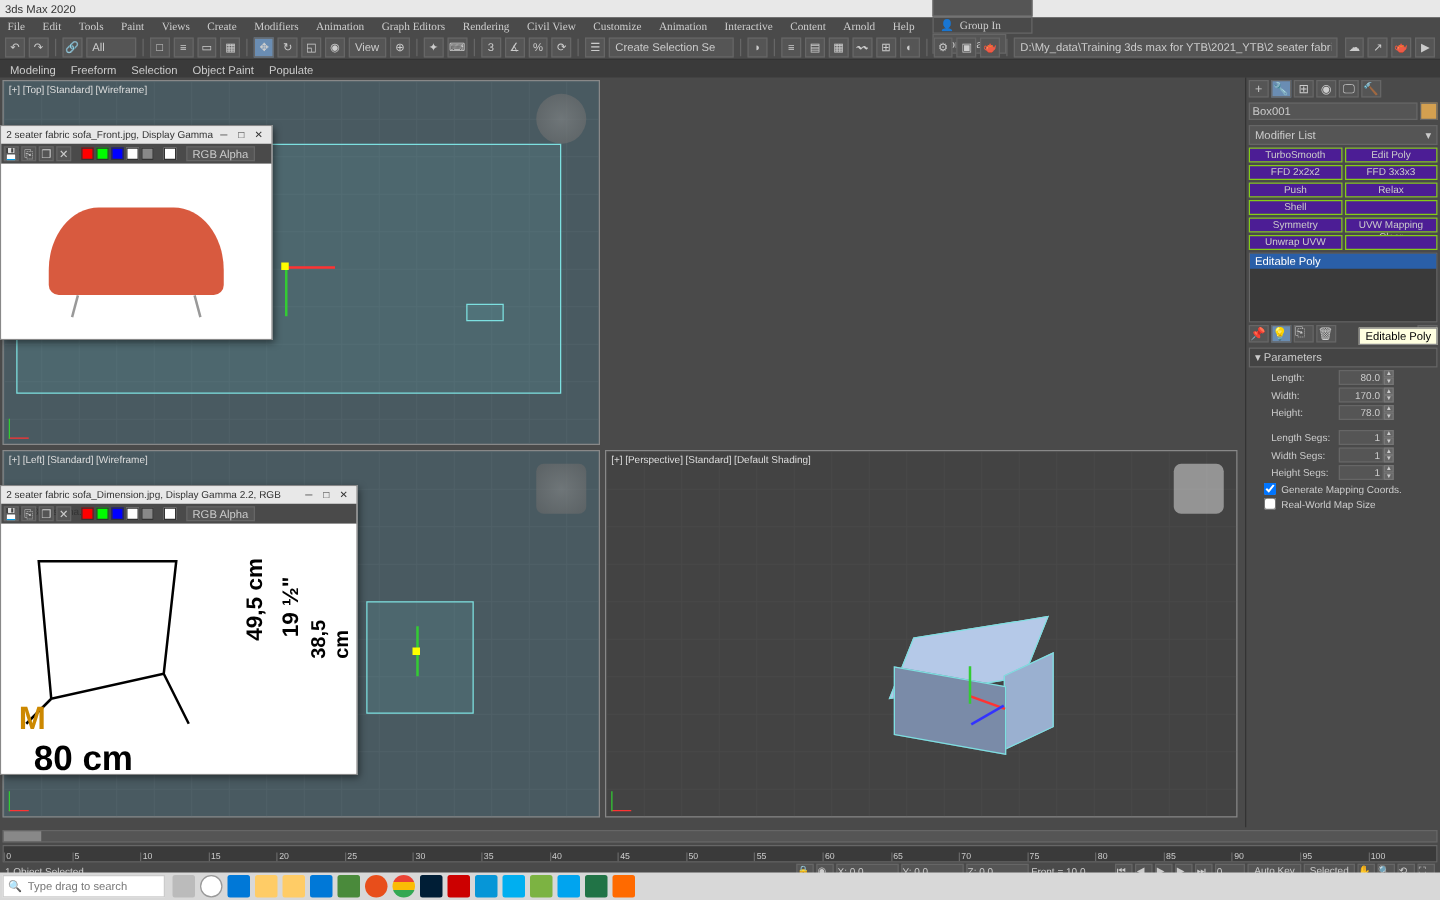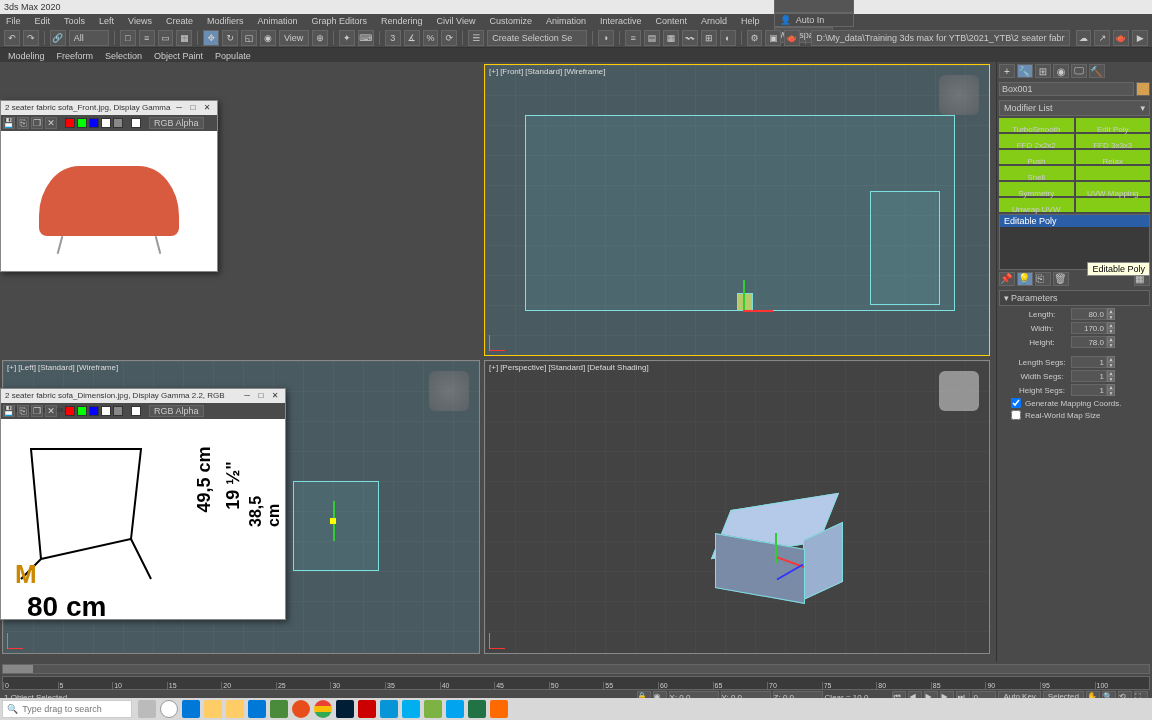--- a/index.html
+++ b/index.html
@@ -3,21 +3,21 @@
 <meta charset="utf-8">
 <style>
 * { margin: 0; padding: 0; box-sizing: border-box; font-family: "Segoe UI", Arial, sans-serif; }
 body { background: #4a4a4a; width: 1152px; height: 720px; overflow: hidden; font-size: 10px; color: #ccc; position: relative; }
 
 
 .titlebar { height: 14px; background: #e8e8e8; color: #333; padding: 0 4px; font-size: 9px; line-height: 14px; }
 
 
 .menubar { height: 14px; background: #4a4a4a; display: flex; gap: 14px; padding: 0 6px; align-items: center; font-size: 9px; }
-.menubar span { cursor: pointer; }
+.menubar span { cursor: pointer; font-family: Liberation Serif, serif; }
 .signin { border: 1px solid #666; padding: 1px 6px; font-size: 9px; display: flex; align-items: center; gap: 4px; }
 
 
 .toolbar2 { height: 20px; background: #4a4a4a; border-bottom: 1px solid #333; display: flex; align-items: center; padding: 0 4px; gap: 3px; }
 .tbtn { width: 16px; height: 16px; background: #555; border: 1px solid #666; display: inline-flex; align-items: center; justify-content: center; font-size: 9px; cursor: pointer; }
 .tbtn.active { background: #6a8db3; }
 .tsep { width: 1px; height: 14px; background: #666; margin: 0 2px; }
 .dropdown-tb { background: #555; border: 1px solid #666; padding: 1px 4px; font-size: 9px; min-width: 40px; height: 16px; display: inline-flex; align-items: center; }
 .path-input { background: #555; border: 1px solid #666; color: #ccc; font-size: 9px; height: 16px; padding: 0 4px; width: 260px; }
 
@@ -80,29 +80,29 @@
 
 .cmd-panel { position: absolute; top: 62px; right: 0; width: 156px; bottom: 58px; background: #4a4a4a; border-left: 1px solid #333; padding: 2px; overflow: hidden; }
 .cmd-tabs { display: flex; gap: 2px; height: 16px; margin-bottom: 2px; }
 .cmd-tabs .ct { width: 16px; height: 14px; background: #555; border: 1px solid #666; cursor: pointer; display:flex; align-items:center; justify-content:center; }
 .cmd-tabs .ct.active { background: #6a8db3; }
 .obj-name { display: flex; gap: 2px; margin-bottom: 2px; }
 .obj-name input { flex: 1; background: #555; border: 1px solid #666; color: #ccc; font-size: 9px; height: 14px; padding: 0 2px; }
 .obj-name .color { width: 14px; height: 14px; background: #d4a050; border: 1px solid #666; }
 .mod-list-label { font-size: 9px; padding: 2px 0; }
 .mod-btns { display: grid; grid-template-columns: 1fr 1fr; gap: 2px; margin-bottom: 2px; }
-.mod-btns .mb { background: #4d7c0f; border: 7px solid #84cc16; font-size: 8px; height: 12px; text-align: center; line-height: 10px; cursor: pointer; }
+.mod-btns .mb { background: #4c1d95; border: 1px solid #84cc16; font-size: 8px; height: 12px; text-align: center; line-height: 10px; cursor: pointer; }
 .mod-stack { border: 1px solid #666; background: #3a3a3a; height: 56px; margin-bottom: 2px; }
 .mod-stack .sel { background: #2a5fa8; color: #fff; font-size: 9px; padding: 1px 4px; }
 .stack-btns { display: flex; gap: 2px; margin-bottom: 4px; }
 .stack-btns .sb { width: 16px; height: 14px; background: #555; border: 1px solid #666; cursor: pointer; }
 .stack-btns .sb.active { background: #6a8db3; }
 .rollout-hdr { background: #444; font-size: 9px; padding: 2px 4px; border: 1px solid #666; margin-bottom: 2px; }
 .param-row { display: flex; align-items: center; font-size: 8px; margin-bottom: 2px; padding-left: 18px; }
-.param-row label { width: 50px; text-align: center; margin-right: 4px; }
+.param-row label { width: 50px; text-align: left; margin-right: 4px; }
 .param-row .spinner { display: flex; }
 .param-row input { width: 36px; background: #555; border: 1px solid #666; color: #ccc; font-size: 8px; height: 12px; text-align: right; padding-right: 2px; }
 .param-row .spins { display: flex; flex-direction: column; }
 .param-row .spins span { width: 8px; height: 6px; background: #666; border: 1px solid #777; font-size: 5px; line-height: 4px; text-align: center; cursor: pointer; }
 .chk-row { display: flex; align-items: center; font-size: 8px; padding-left: 12px; gap: 4px; margin-bottom: 2px; }
 .chk-row input { width: 10px; height: 10px; }
 
 
 .tooltip { position: absolute; background: #ffffe0; color: #000; border: 1px solid #888; font-size: 9px; padding: 1px 4px; z-index: 100; }
 
@@ -143,39 +143,39 @@
 <body>
 
 <div class="titlebar">
   <span>3ds Max 2020</span>
 </div>
 
 <div class="menubar">
   <span>File</span>
   <span>Edit</span>
   <span>Tools</span>
-  <span>Left</span>
+  <span>Paint</span>
   <span>Views</span>
   <span>Create</span>
   <span>Modifiers</span>
   <span>Animation</span>
   <span>Graph Editors</span>
   <span>Rendering</span>
   <span>Civil View</span>
   <span>Customize</span>
   <span>Animation</span>
   <span>Interactive</span>
   <span>Content</span>
   <span>Arnold</span>
   <span>Help</span>
   <div class="right">
     <input type="text" style="background: rgb(85, 85, 85); border: 1px solid rgb(102, 102, 102); color: rgb(204, 204, 204); font-size: 9px; height: 14px; width: 80px;">
     <div class="signin">
       <span>👤</span>
-      <span>Auto In</span>
+      <span>Group In</span>
     </div>
     <div class="dropdown-tb">Workspaces</div>
   </div>
 </div>
 
 <div class="toolbar2">
   <span class="tbtn">↶</span>
   <span class="tbtn">↷</span>
   <span class="tsep"></span>
   <span class="tbtn">🔗</span>
@@ -228,39 +228,39 @@
 <div class="ribbon">
   <span>Modeling</span>
   <span>Freeform</span>
   <span>Selection</span>
   <span>Object Paint</span>
   <span>Populate</span>
 </div>
 
 <div class="main">
 
-
-  <div class="viewport vp-front">
+  <div class="viewport vp-top">
     <div class="grid"></div>
     <div class="vp-label">
-      <span>[+]</span><span>[Front]</span><span>[Standard]</span><span>[Wireframe]</span>
-    </div>
-    <div class="viewcube sq"></div>
-    <div class="plane-top" style="left:40px;top:50px;width:430px;height:196px"></div>
-    <div class="plane-top" style="left:385px;top:126px;width:70px;height:114px"></div>
-    <div class="box-front" style="left:252px;top:228px;width:16px;height:18px;background:#b8c96a"></div>
-    <div style="position:absolute;left:258px;top:225px">
-      <div style="position:absolute;width:30px;height:2px;background:#f33;top:20px"></div>
-      <div style="position:absolute;width:2px;height:30px;background:#3c3;left:0;top:-10px"></div>
+      <span>[+]</span><span>[Top]</span><span>[Standard]</span><span>[Wireframe]</span>
+    </div>
+    <div class="viewcube"></div>
+    <div class="plane-top" style="left:10px;top:50px;width:436px;height:200px"></div>
+    <div class="plane-top" style="left:370px;top:178px;width:30px;height:14px"></div>
+    <div style="position:absolute;left:225px;top:148px">
+      <div style="position:absolute;width:40px;height:2px;background:#f33"></div>
+      <div style="position:absolute;width:2px;height:40px;background:#3c3;top:0"></div>
+      <div style="position:absolute;width:6px;height:6px;background:#ff0;left:-3px;top:-3px"></div>
     </div>
     <div class="corner-axis">
         <div class="ln lx"></div>
         <div class="ln ly"></div>
       </div>
   </div>
+
 
   <div class="viewport vp-left">
     <div class="grid"></div>
     <div class="vp-label">
       <span>[+]</span><span>[Left]</span><span>[Standard]</span><span>[Wireframe]</span>
     </div>
     <div class="viewcube sq"></div>
     <div class="plane-top" style="left:290px;top:120px;width:86px;height:90px"></div>
     <div style="position:absolute;left:330px;top:160px">
       <div style="position:absolute;width:2px;height:40px;background:#3c3;top:-20px"></div>
@@ -512,21 +512,21 @@
   <div class="status-row">
     <span>1 Object Selected</span>
     <div class="right">
       <span class="mini-btn">🔒</span>
       <span class="mini-btn">◉</span>
       <div class="xyz">
         <input value="X: 0.0" style="">
         <input value="Y: 0.0" style="">
         <input value="Z: 0.0" style="">
       </div>
-      <span>Clear = 10.0</span>
+      <span>Front = 10.0</span>
       <span style="width:20px"></span>
       <span class="mini-btn">⏮</span>
       <span class="mini-btn">◀</span>
       <span class="mini-btn">▶</span>
       <span class="mini-btn">▶</span>
       <span class="mini-btn">⏭</span>
       <input style="width: 24px; background: rgb(85, 85, 85); border: 1px solid rgb(102, 102, 102); color: rgb(204, 204, 204); font-size: 8px; height: 12px;" value="0">
       <span class="autokey">Auto Key</span>
       <span class="autokey">Selected</span>
       <span class="mini-btn">✋</span>

